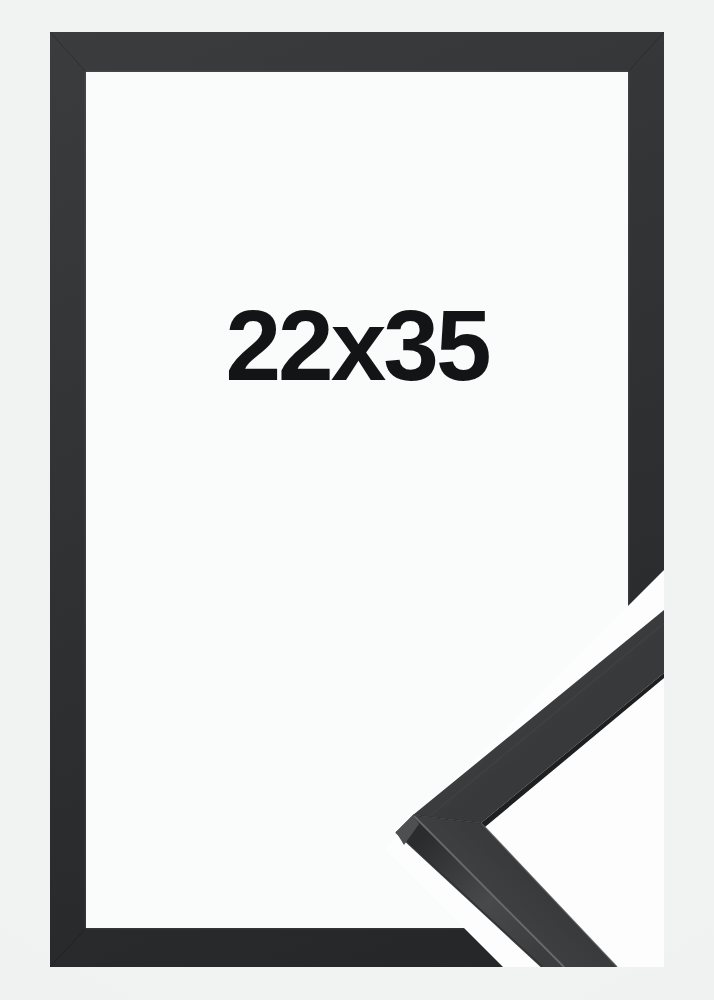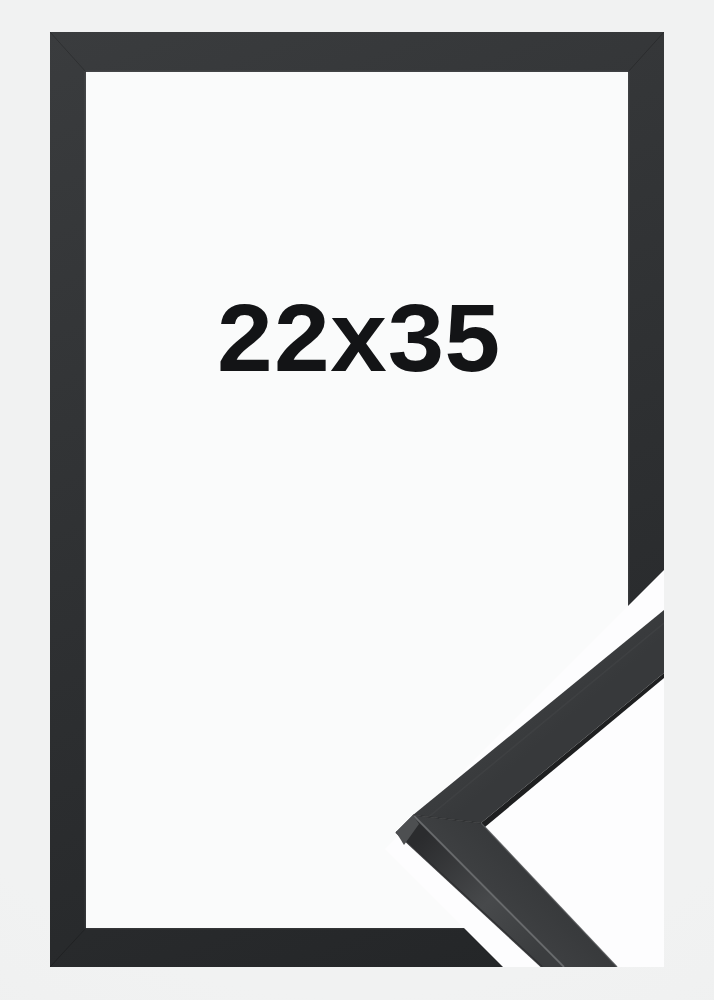--- a/index.html
+++ b/index.html
@@ -15,21 +15,20 @@
   .interior {
     position:absolute; left:36px; top:40px; right:36px; bottom:39px;
     background: var(--interior);
     box-shadow: 0 0 0 1.5px rgba(255,255,255,0.06);
   }
   .size-label {
     position:absolute; left:0; right:0; top:223px;
     text-align:center;
     font-size:100px; line-height:100px; font-weight:bold; letter-spacing:-3px;
     color: var(--label);
-    font-family: Liberation Mono, monospace;
   }
   svg.overlay { position:absolute; left:0; top:0; pointer-events:none; }
 </style>
 </head>
 <body>
 
 <div class="stage">
 
   <div class="frame">
     <div class="interior">

